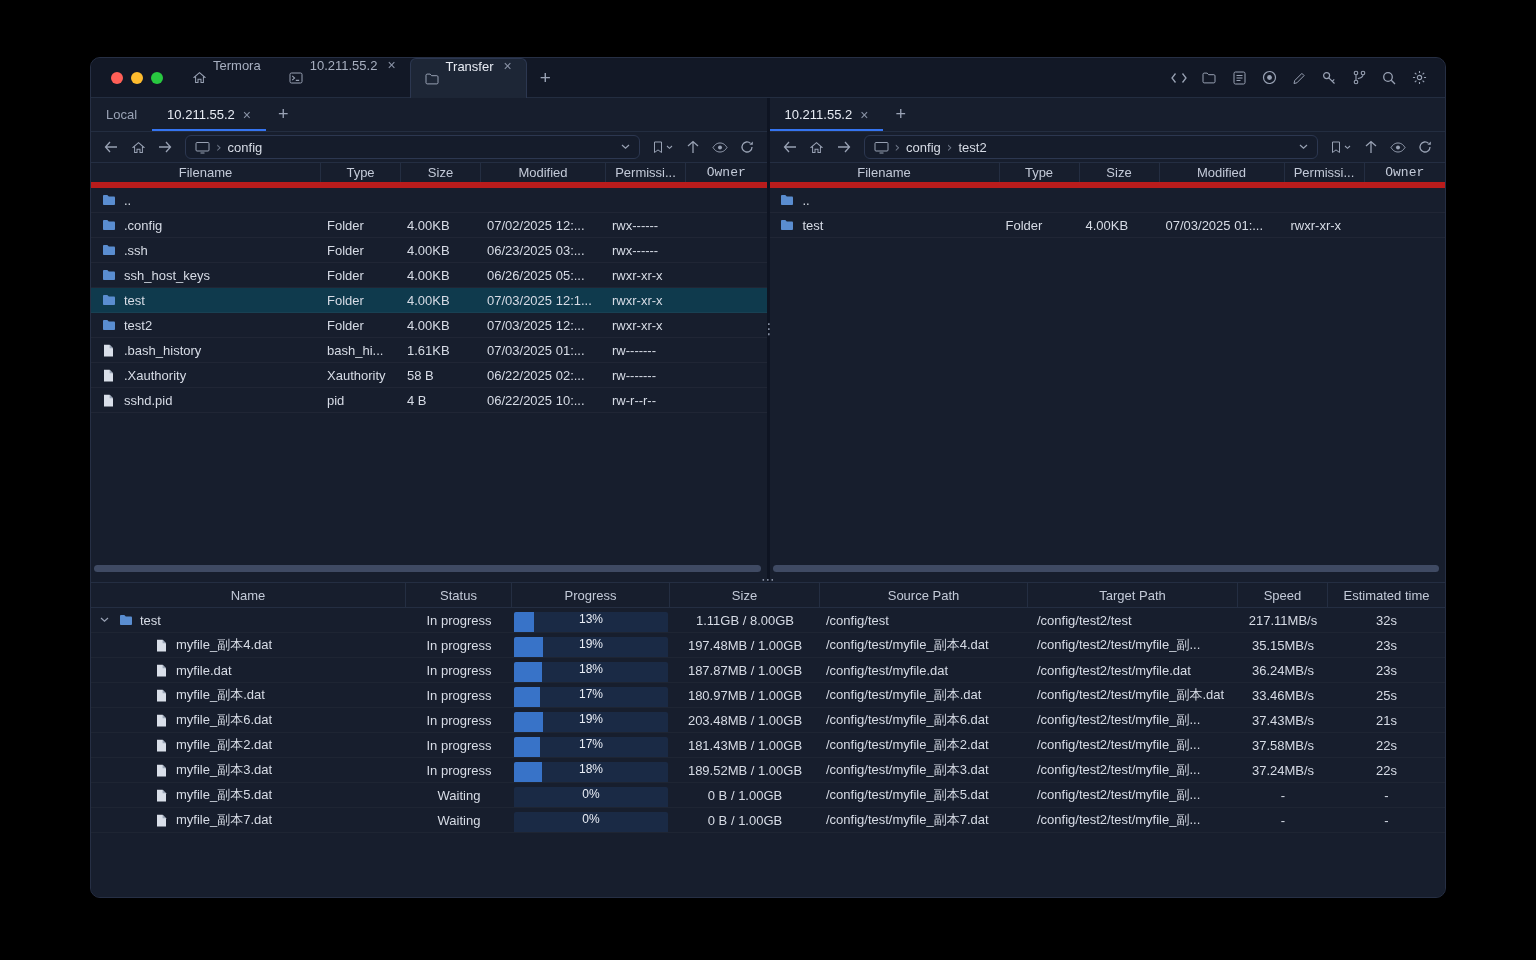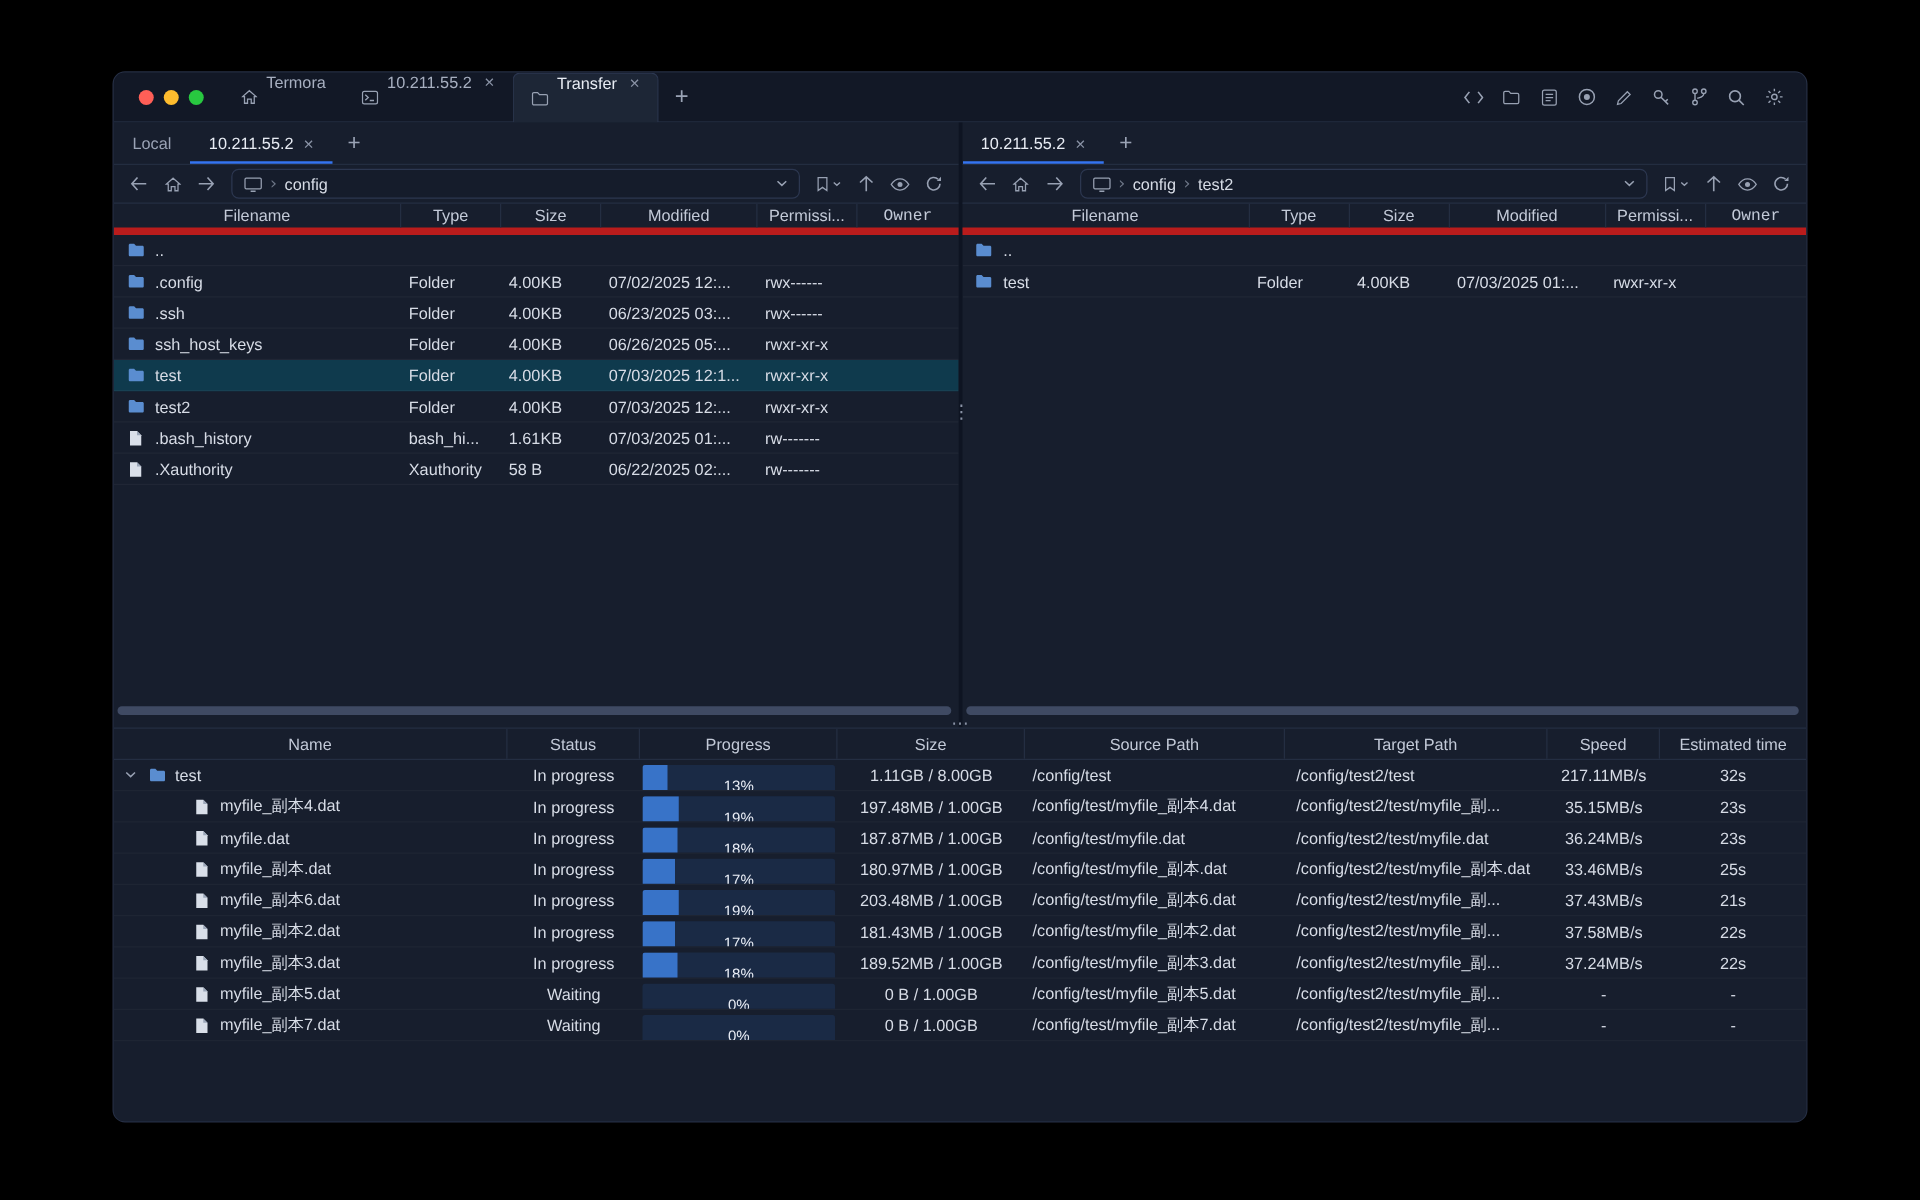--- a/index.html
+++ b/index.html
@@ -76,21 +76,21 @@
   .t-row{display:flex; height:25px; align-items:stretch; border-bottom:1px solid rgba(255,255,255,0.03);}
   .t-row > div{display:flex; align-items:center; overflow:hidden; white-space:nowrap; color:#d7dce6;}
   .t-row .t-name{gap:7px;}
   .t-row .lvl0{padding-left:7px;}
   .t-row .lvl1{padding-left:63px;}
   .chev{display:inline-flex; width:13px; justify-content:center; flex:0 0 auto;}
   .t-row .t-status,.t-row .t-size,.t-row .t-speed,.t-row .t-eta{justify-content:center;}
   .t-row .t-source{padding:0 6px;}
   .t-row .t-target{padding:0 9px;}
   .t-row .t-progress{display:block;}
-  .pbar{position:relative; height:33px; margin:4px 2px 0 2px; background:#1a2a45; border-radius:2px; overflow:hidden; display:flex; align-items:center; justify-content:center;}
+  .pbar{position:relative; height:33px; margin:4px 2px 0 2px; background:#1a2a45; border-radius:2px; overflow:hidden; display:flex; justify-content:center;}
   .pfill{position:absolute; left:0; top:0; bottom:0; background:#3873c8;}
   .plabel{position:relative; font-size:12px; color:#eaeef6;}
 </style>
 </head>
 <body>
 
 <div class="window">
   <header class="titlebar">
     <div class="lights">
       <span class="light red"></span>
@@ -381,20 +381,36 @@
                 </svg>
               </span>
               <span class="ftxt">.Xauthority</span>
             </div>
             <div class="c-type">Xauthority</div>
             <div class="c-size">58 B</div>
             <div class="c-mod">06/22/2025 02:...</div>
             <div class="c-perm">rw-------</div>
             <div class="c-owner"></div>
           </div>
+          <div class="frow">
+            <div class="c-name">
+              <span class="fic">
+                <svg width="11" height="13" viewBox="0 0 11 13">
+                  <path d="M1 .8h5.6L10 4.2v8.2H1z" fill="#d9dfe9"></path>
+                  <path d="M6.6.8 10 4.2H6.6z" fill="#9aa6b8"></path>
+                </svg>
+              </span>
+              <span class="ftxt">sshd.pid</span>
+            </div>
+            <div class="c-type">pid</div>
+            <div class="c-size">4 B</div>
+            <div class="c-mod">06/22/2025 10:...</div>
+            <div class="c-perm">rw-r--r--</div>
+            <div class="c-owner"></div>
+          </div>
         </div>
         <div class="hscroll"></div>
       </section>
     <div class="vsplit">
       <span class="vgrip">⋮</span>
     </div>
     <section class="pane" id="pane-right">
         <div class="pane-tabs">
           <div class="ptab active">
             <span class="lbl">10.211.55.2</span>

